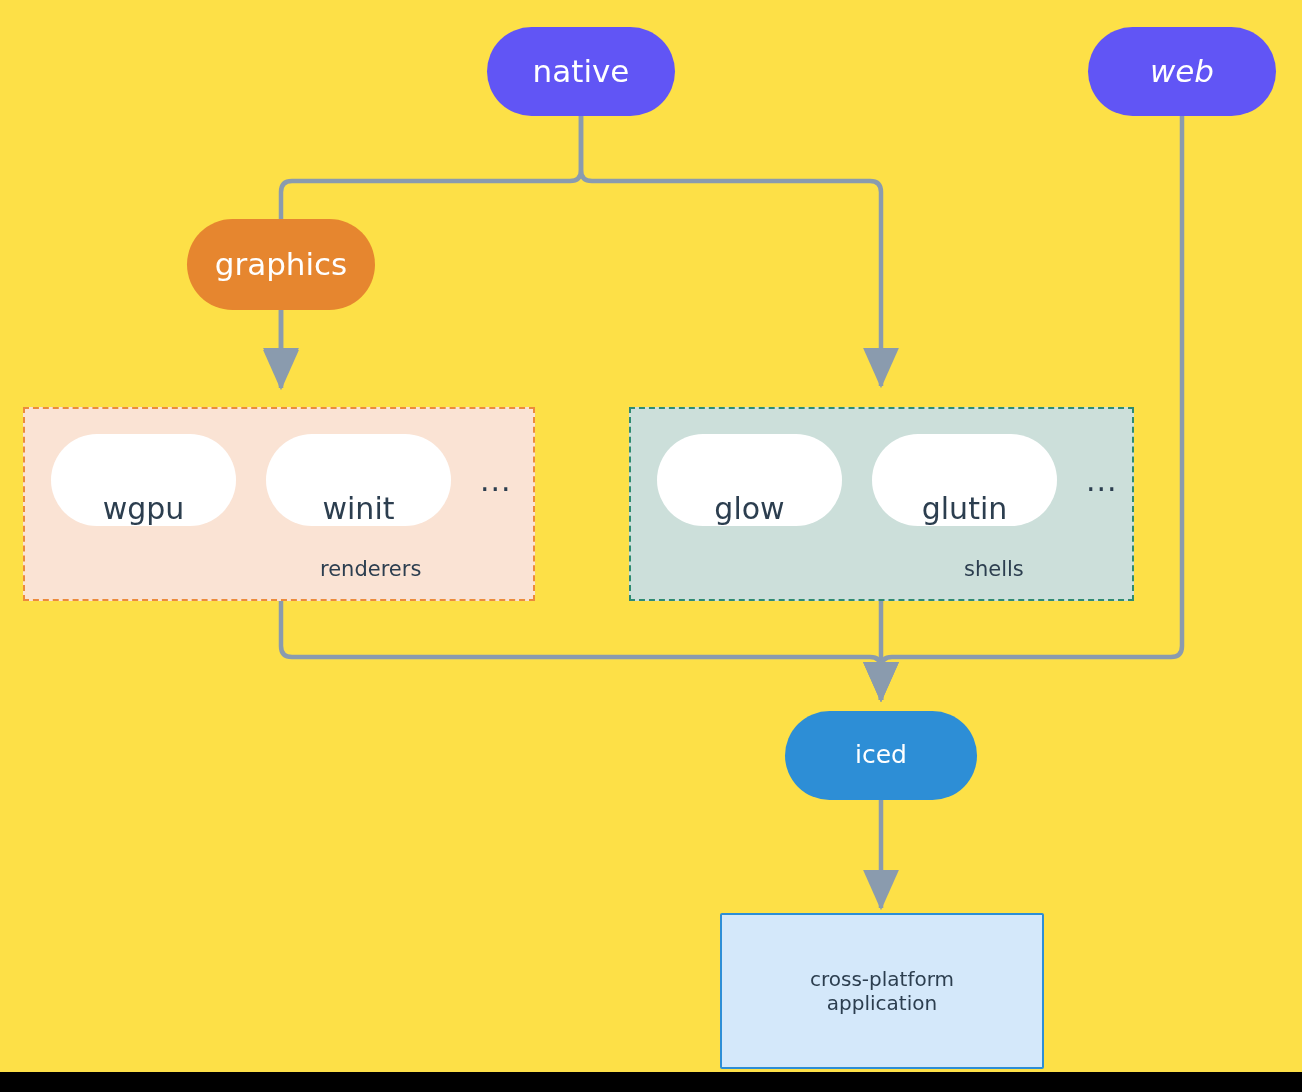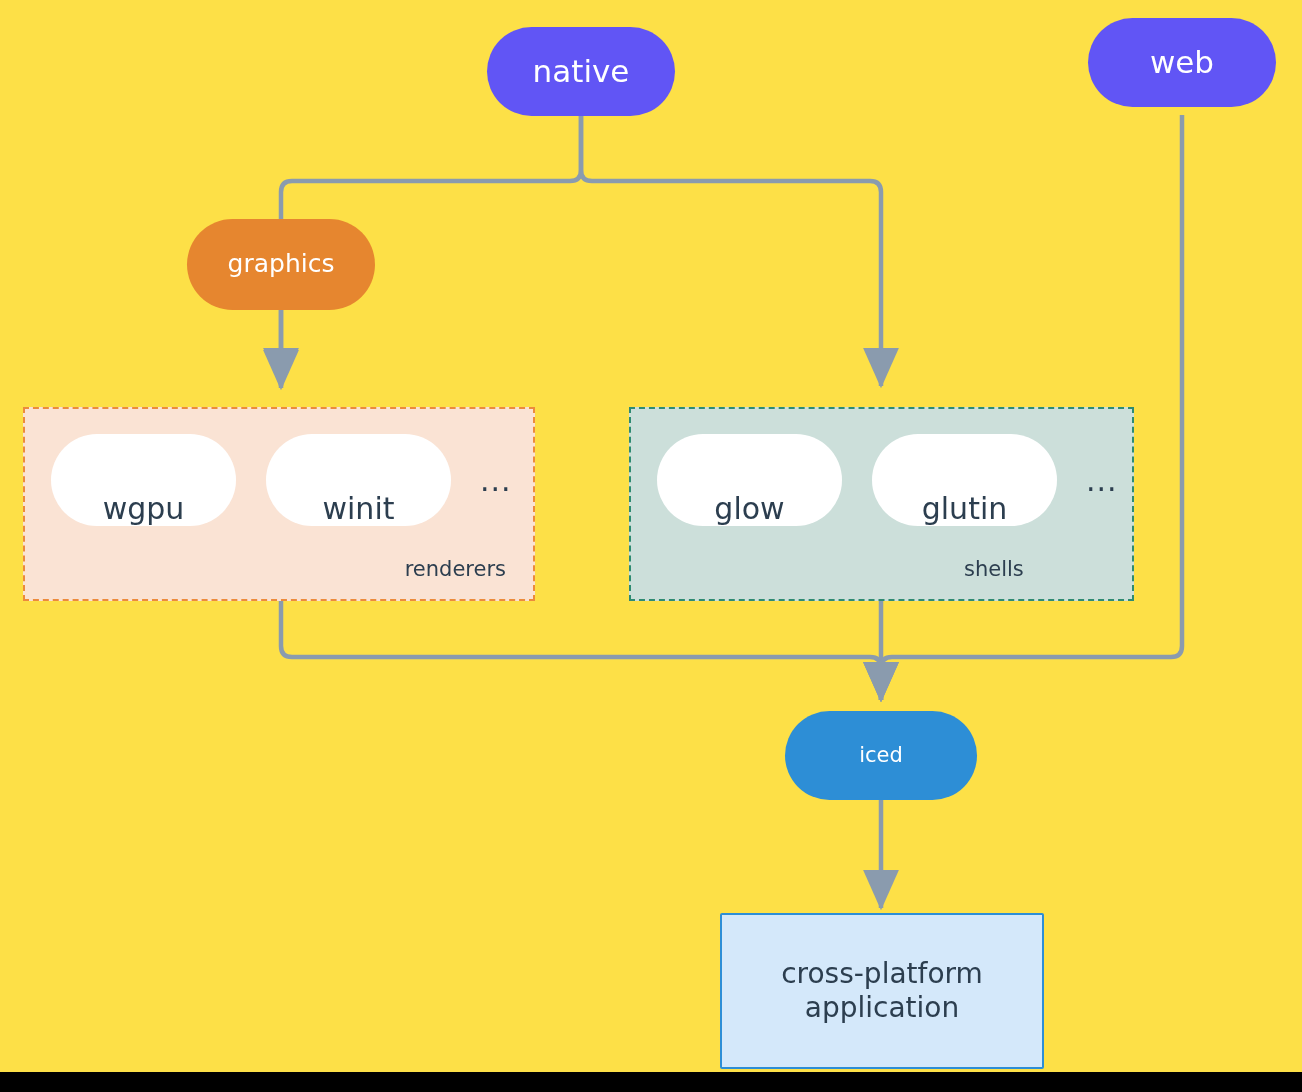--- a/index.html
+++ b/index.html
@@ -36,32 +36,32 @@
     border-radius: 999px;
   }
   .node-native, .node-web {
     background: #6155f5;
     color: #ffffff;
     font-size: 31px;
   }
   .node-graphics {
     background: #e6862f;
     color: #ffffff;
-    font-size: 25px;
+    font-size: 31px;
   }
   .node-iced {
     background: #2d8ed6;
     color: #ffffff;
-    font-size: 21px;
+    font-size: 25px;
   }
   .node-app {
     background: #d4e8fa;
     border: 2px solid #2d8ed6;
     color: #2c3e4f;
-    font-size: 28px;
+    font-size: 20px;
     border-radius: 2px;
     flex-direction: column;
   }
   .node-app .line2 { display: block; }
   .group {
     position: absolute;
     box-sizing: border-box;
   }
   .group-renderers {
     background: #fae3d4;
@@ -118,38 +118,38 @@
 
     <path d="M1182,115 L1182,646 Q1182,657 1171,657 L892,657 Q881,657 881,668 L881,700" fill="none" stroke="#8a9bae" stroke-width="4.5" marker-end="url(#arrowhead)"></path>
 
     <path d="M881,800 L881,908" fill="none" stroke="#8a9bae" stroke-width="4.5" marker-end="url(#arrowhead)"></path>
   </svg>
 
   <div class="node pill node-native" style="left:487px; top:27px; width:188px; height:89px;">
     <span>native</span>
   </div>
 
-  <div class="node pill node-web" style="left:1088px; top:18px; width:188px; height:89px;">
+  <div class="node pill node-web" style="left:1088px; top:27px; width:188px; height:89px;font-style:italic;">
     <span>web</span>
   </div>
 
   <div class="node pill node-graphics" style="left:187px; top:219px; width:188px; height:91px;">
     <span>graphics</span>
   </div>
 
   <div class="group group-renderers" style="left:23px; top:407px; width:512px; height:194px;">
   </div>
   <div class="leaf" style="left:51px; top:434px; width:185px; height:92px;">
     <span>wgpu</span>
   </div>
   <div class="leaf" style="left:266px; top:434px; width:185px; height:92px;">
     <span>winit</span>
   </div>
   <div class="ellipsis" style="left:480px; top:463px;">...</div>
-  <div class="group-label" style="left:336px; top:557px; width:170px; text-align:right;">renderers</div>
+  <div class="group-label" style="left:320px; top:557px; width:170px; ">renderers</div>
 
   <div class="group group-shells" style="left:629px; top:407px; width:505px; height:194px;">
   </div>
   <div class="leaf" style="left:657px; top:434px; width:185px; height:92px;">
     <span>glow</span>
   </div>
   <div class="leaf" style="left:872px; top:434px; width:185px; height:92px;">
     <span>glutin</span>
   </div>
   <div class="ellipsis" style="left:1086px; top:463px;">...</div>

